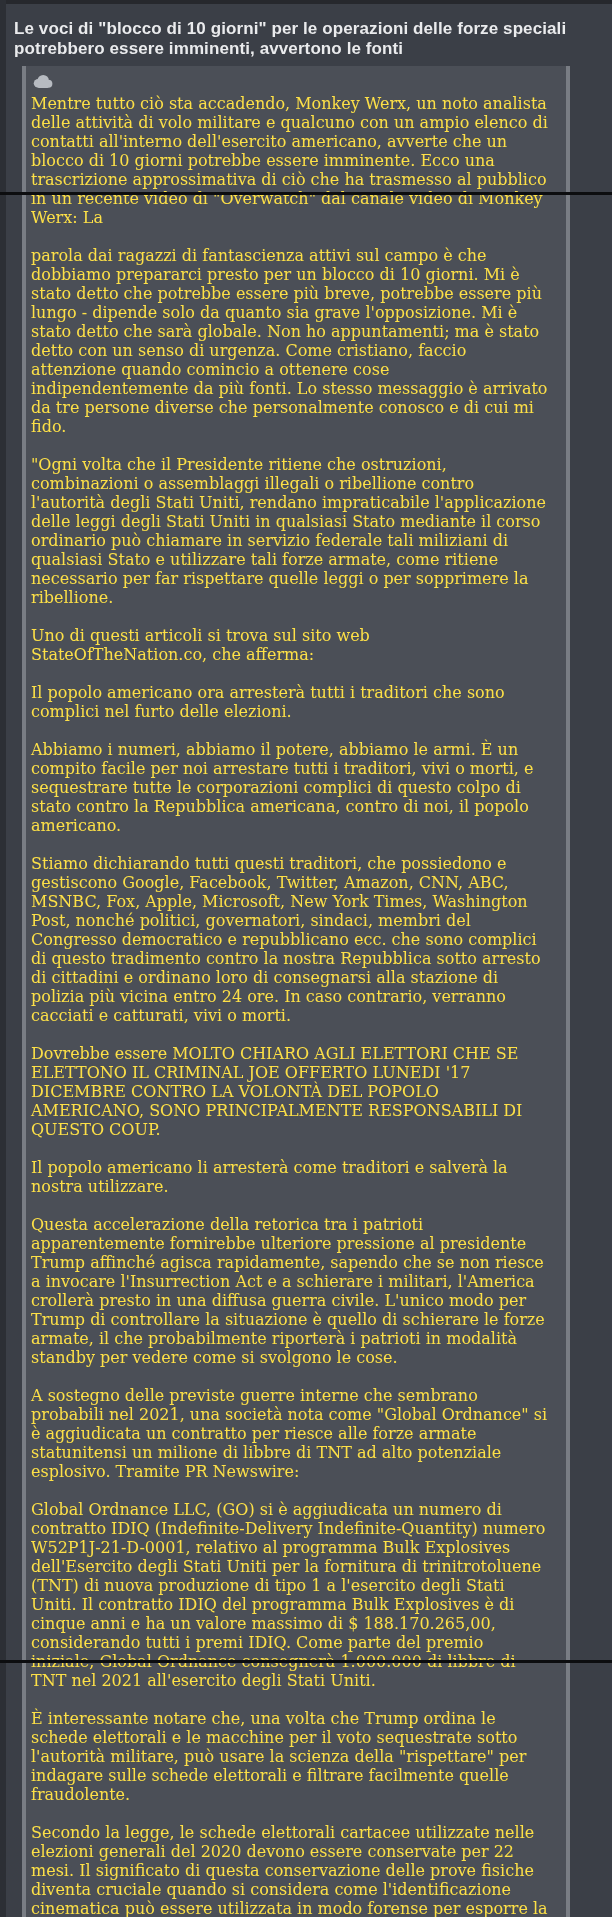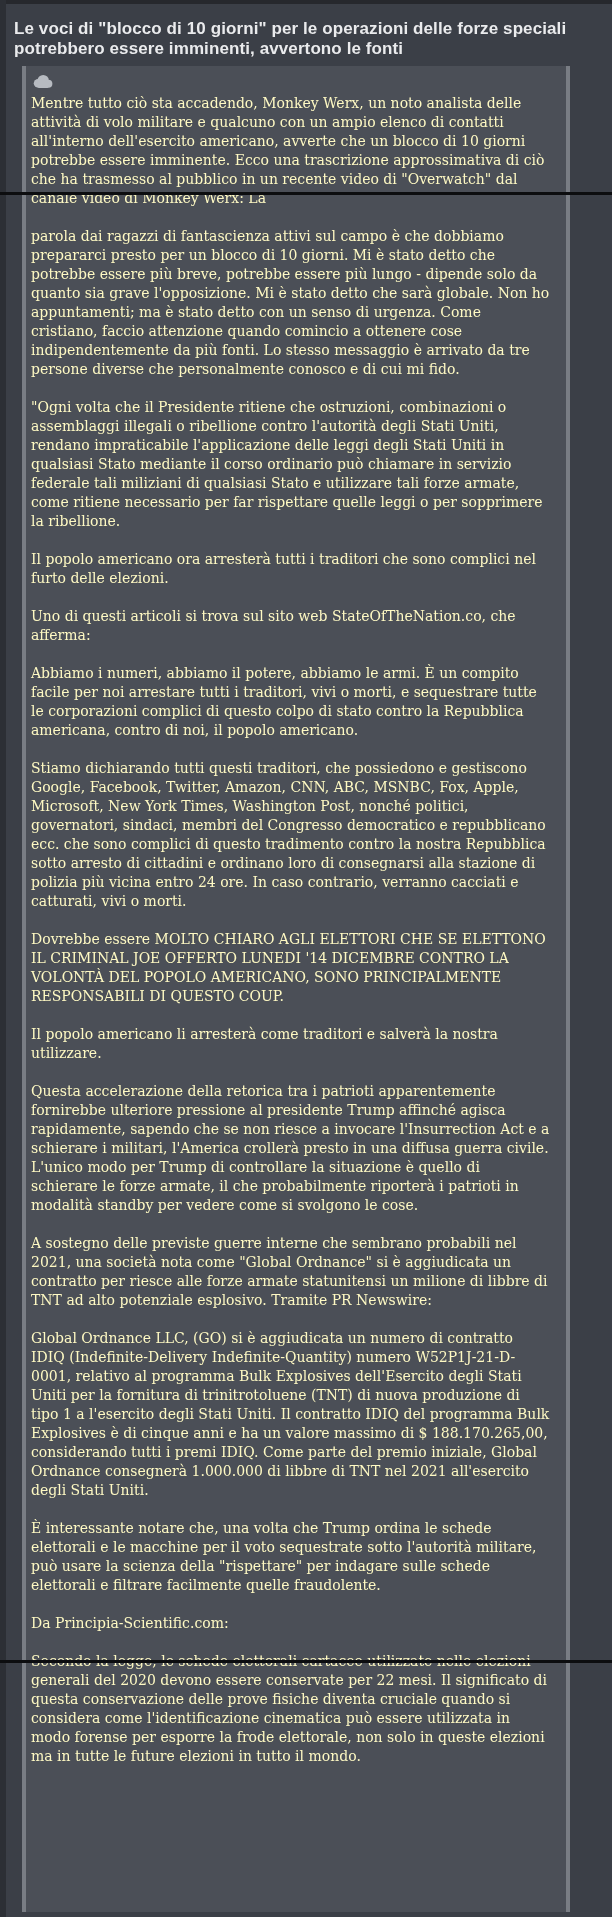--- a/index.html
+++ b/index.html
@@ -30,23 +30,23 @@
     box-sizing:border-box;
     border-left:4px solid #797d84;
     border-right:4px solid #797d84;
     background:#4b4f57;
     padding:7px 15px 14px 5px;
     min-height:1846px;
   }
   .cloud { height:16px; margin:1px 0 2px 1px; }
   .paras .qp {
     margin:19px 0 0 0;
-    font-size:14px;
+    font-size:16px;
     line-height:19px;
-    color:#fef9c3;
+    color:#fde047;
   }
   .paras .qp:first-child { margin-top:4px; }
 
   .divider {
     position:absolute; left:0; width:612px; height:3px;
     background:#0c0d0f; z-index:6;
   }
   #divider1 { top:192px; }
   #divider2 { top:1660px; }
 </style>
@@ -66,29 +66,28 @@
         <circle cx="12.8" cy="7.5" r="6.5"></circle>
         <circle cx="18.7" cy="11" r="4.6"></circle>
         <rect x="6" y="9.5" width="13.5" height="6.5" rx="3.2"></rect>
       </g>
     </svg>
   </div>
   <div class="paras">
       <p class="qp">Mentre tutto ciò sta accadendo, Monkey Werx, un noto analista delle attività di volo militare e qualcuno con un ampio elenco di contatti all'interno dell'esercito americano, avverte che un blocco di 10 giorni potrebbe essere imminente. Ecco una trascrizione approssimativa di ciò che ha trasmesso al pubblico in un recente video di "Overwatch" dal canale video di Monkey Werx: La</p>
       <p class="qp">parola dai ragazzi di fantascienza attivi sul campo è che dobbiamo prepararci presto per un blocco di 10 giorni. Mi è stato detto che potrebbe essere più breve, potrebbe essere più lungo - dipende solo da quanto sia grave l'opposizione. Mi è stato detto che sarà globale. Non ho appuntamenti; ma è stato detto con un senso di urgenza. Come cristiano, faccio attenzione quando comincio a ottenere cose indipendentemente da più fonti. Lo stesso messaggio è arrivato da tre persone diverse che personalmente conosco e di cui mi fido.</p>
       <p class="qp">"Ogni volta che il Presidente ritiene che ostruzioni, combinazioni o assemblaggi illegali o ribellione contro l'autorità degli Stati Uniti, rendano impraticabile l'applicazione delle leggi degli Stati Uniti in qualsiasi Stato mediante il corso ordinario può chiamare in servizio federale tali miliziani di qualsiasi Stato e utilizzare tali forze armate, come ritiene necessario per far rispettare quelle leggi o per sopprimere la ribellione.</p>
+      <p class="qp">Uno di questi articoli si trova sul sito web StateOfTheNation.co, che afferma:</p>
       <p class="qp">Il popolo americano ora arresterà tutti i traditori che sono complici nel furto delle elezioni.</p>
-      <p class="qp">Uno di questi articoli si trova sul sito web StateOfTheNation.co, che afferma:</p>
       <p class="qp">Abbiamo i numeri, abbiamo il potere, abbiamo le armi. È un compito facile per noi arrestare tutti i traditori, vivi o morti, e sequestrare tutte le corporazioni complici di questo colpo di stato contro la Repubblica americana, contro di noi, il popolo americano.</p>
       <p class="qp">Stiamo dichiarando tutti questi traditori, che possiedono e gestiscono Google, Facebook, Twitter, Amazon, CNN, ABC, MSNBC, Fox, Apple, Microsoft, New York Times, Washington Post, nonché politici, governatori, sindaci, membri del Congresso democratico e repubblicano ecc. che sono complici di questo tradimento contro la nostra Repubblica sotto arresto di cittadini e ordinano loro di consegnarsi alla stazione di polizia più vicina entro 24 ore. In caso contrario, verranno cacciati e catturati, vivi o morti.</p>
-      <p class="qp">Dovrebbe essere MOLTO CHIARO AGLI ELETTORI CHE SE ELETTONO IL CRIMINAL JOE OFFERTO LUNEDI '14 DICEMBRE CONTRO LA VOLONTÀ DEL POPOLO AMERICANO, SONO PRINCIPALMENTE RESPONSABILI DI QUESTO COUP.</p>
+      <p class="qp">Dovrebbe essere MOLTO CHIARO AGLI ELETTORI CHE SE ELETTONO IL CRIMINAL JOE OFFERTO LUNEDI '17 DICEMBRE CONTRO LA VOLONTÀ DEL POPOLO AMERICANO, SONO PRINCIPALMENTE RESPONSABILI DI QUESTO COUP.</p>
       <p class="qp">Il popolo americano li arresterà come traditori e salverà la nostra utilizzare.</p>
       <p class="qp">Questa accelerazione della retorica tra i patrioti apparentemente fornirebbe ulteriore pressione al presidente Trump affinché agisca rapidamente, sapendo che se non riesce a invocare l'Insurrection Act e a schierare i militari, l'America crollerà presto in una diffusa guerra civile. L'unico modo per Trump di controllare la situazione è quello di schierare le forze armate, il che probabilmente riporterà i patrioti in modalità standby per vedere come si svolgono le cose.</p>
       <p class="qp">A sostegno delle previste guerre interne che sembrano probabili nel 2021, una società nota come "Global Ordnance" si è aggiudicata un contratto per riesce alle forze armate statunitensi un milione di libbre di TNT ad alto potenziale esplosivo. Tramite PR Newswire:</p>
       <p class="qp">Global Ordnance LLC, (GO) si è aggiudicata un numero di contratto IDIQ (Indefinite-Delivery Indefinite-Quantity) numero W52P1J-21-D-0001, relativo al programma Bulk Explosives dell'Esercito degli Stati Uniti per la fornitura di trinitrotoluene (TNT) di nuova produzione di tipo 1 a l'esercito degli Stati Uniti. Il contratto IDIQ del programma Bulk Explosives è di cinque anni e ha un valore massimo di $ 188.170.265,00, considerando tutti i premi IDIQ. Come parte del premio iniziale, Global Ordnance consegnerà 1.000.000 di libbre di TNT nel 2021 all'esercito degli Stati Uniti.</p>
       <p class="qp">È interessante notare che, una volta che Trump ordina le schede elettorali e le macchine per il voto sequestrate sotto l'autorità militare, può usare la scienza della "rispettare" per indagare sulle schede elettorali e filtrare facilmente quelle fraudolente.</p>
-      <p class="qp">Da Principia-Scientific.com:</p>
       <p class="qp">Secondo la legge, le schede elettorali cartacee utilizzate nelle elezioni generali del 2020 devono essere conservate per 22 mesi. Il significato di questa conservazione delle prove fisiche diventa cruciale quando si considera come l'identificazione cinematica può essere utilizzata in modo forense per esporre la frode elettorale, non solo in queste elezioni ma in tutte le future elezioni in tutto il mondo.</p>
     </div>
 </div>
 
 <div class="divider" id="divider1"></div>
 <div class="divider" id="divider2"></div>
 
 </body></html>

